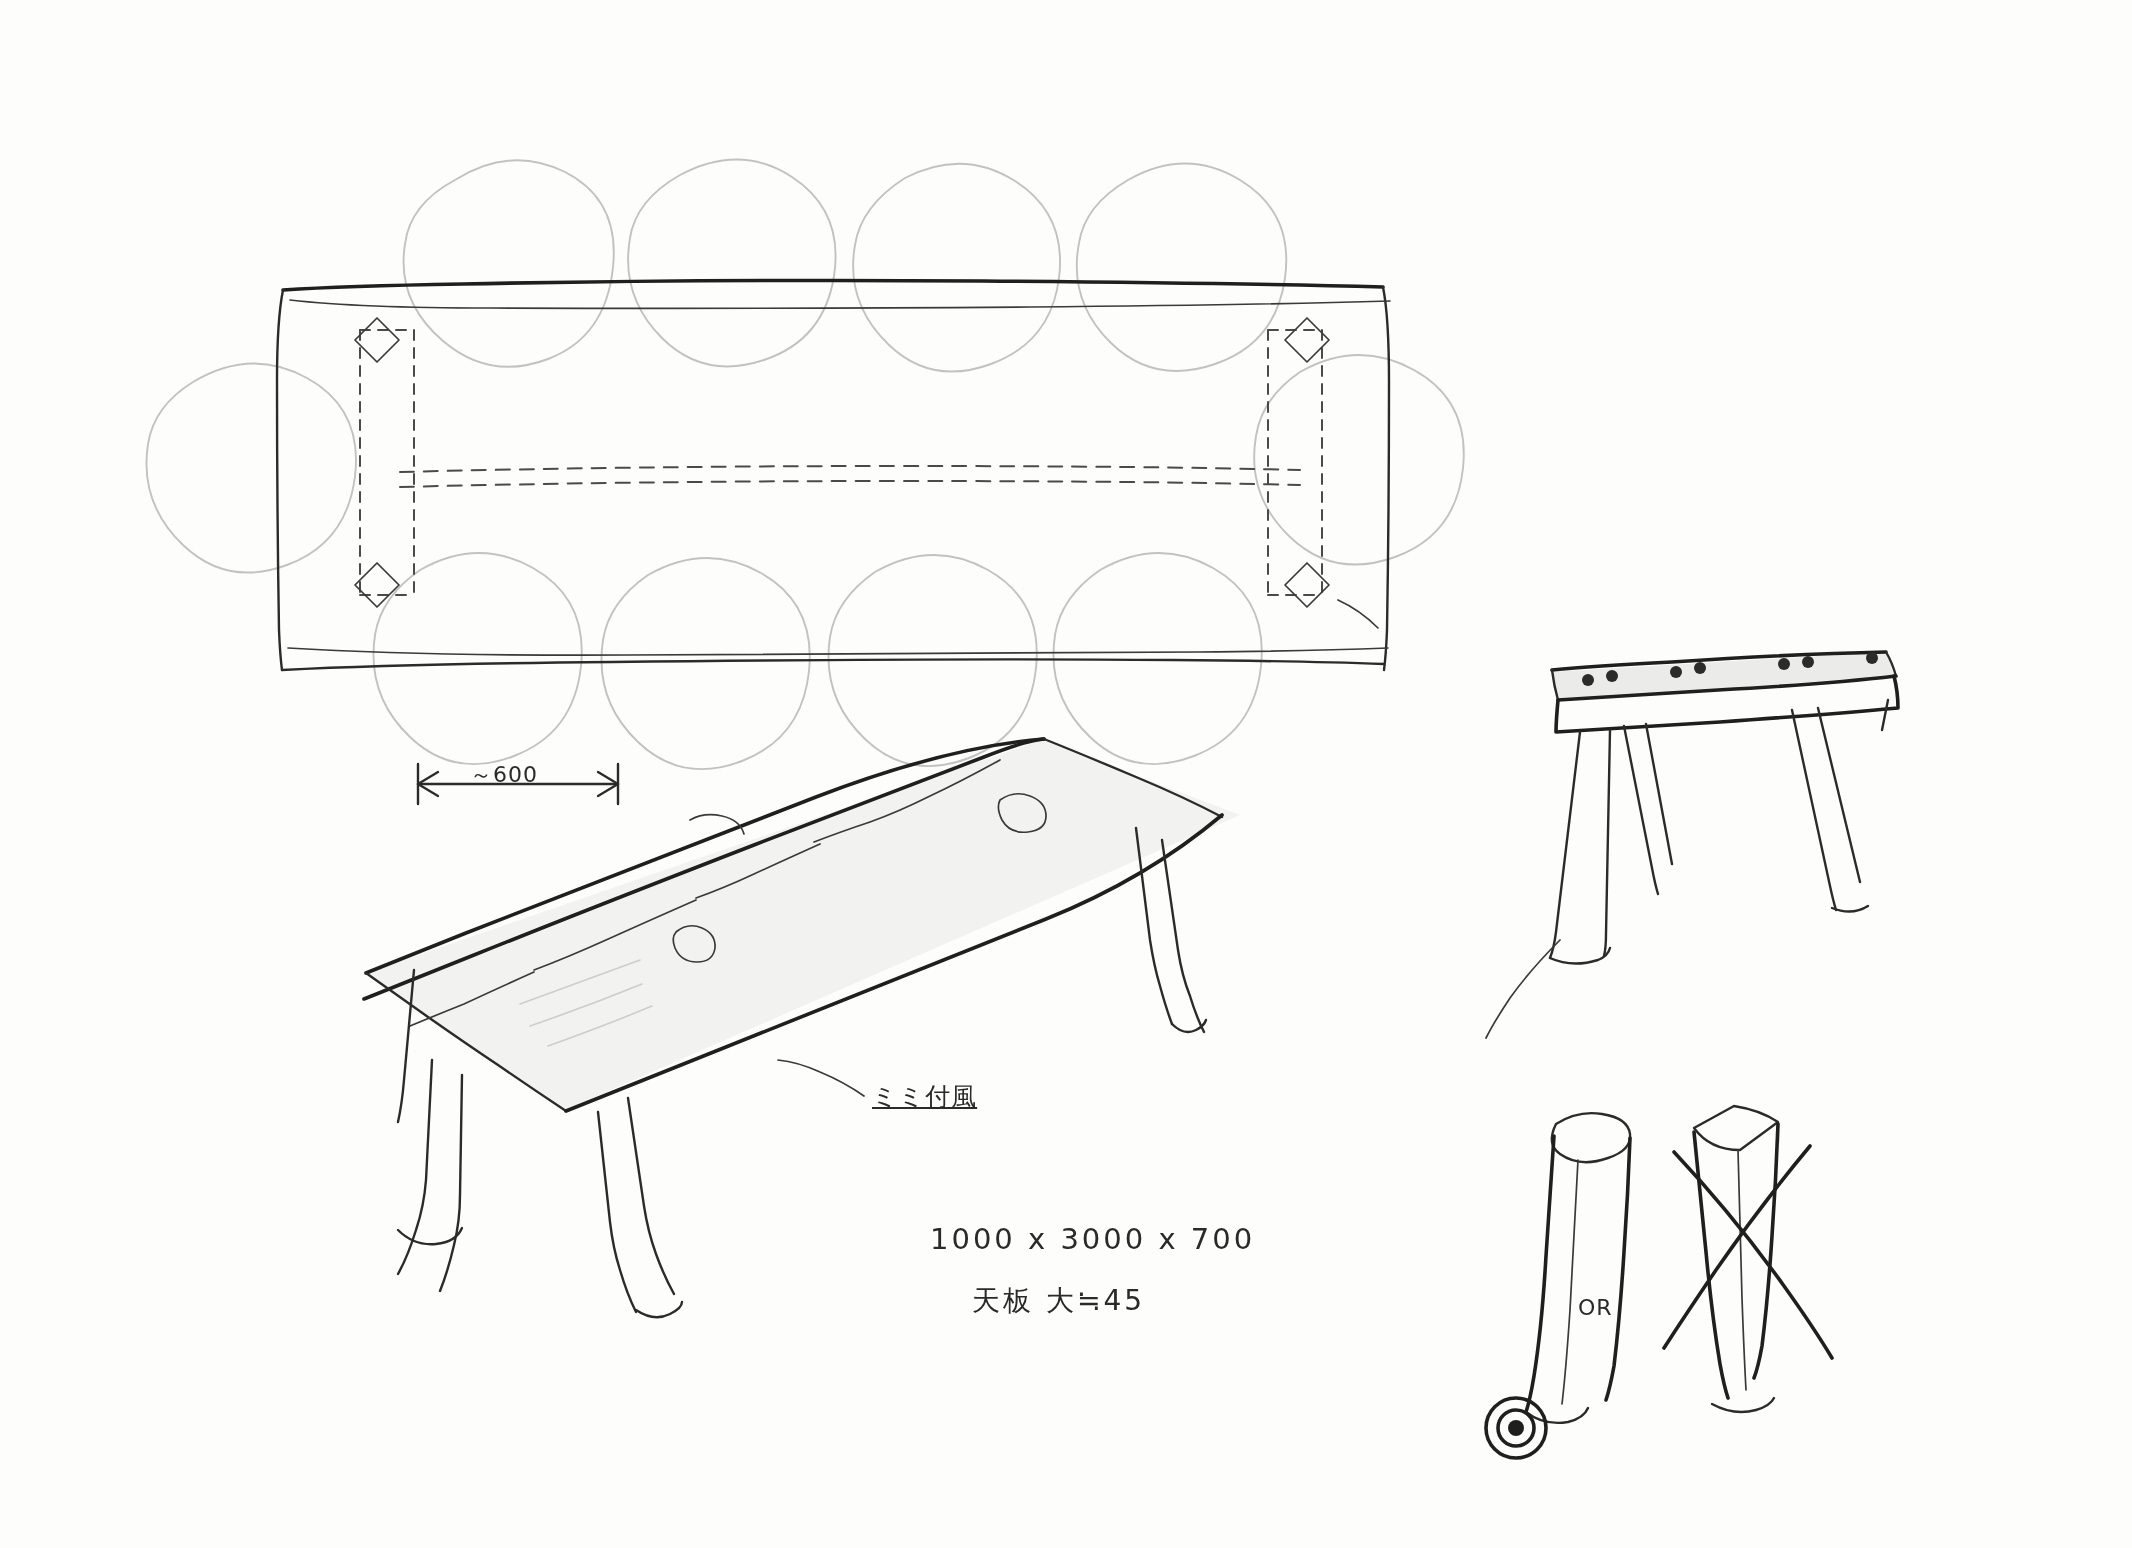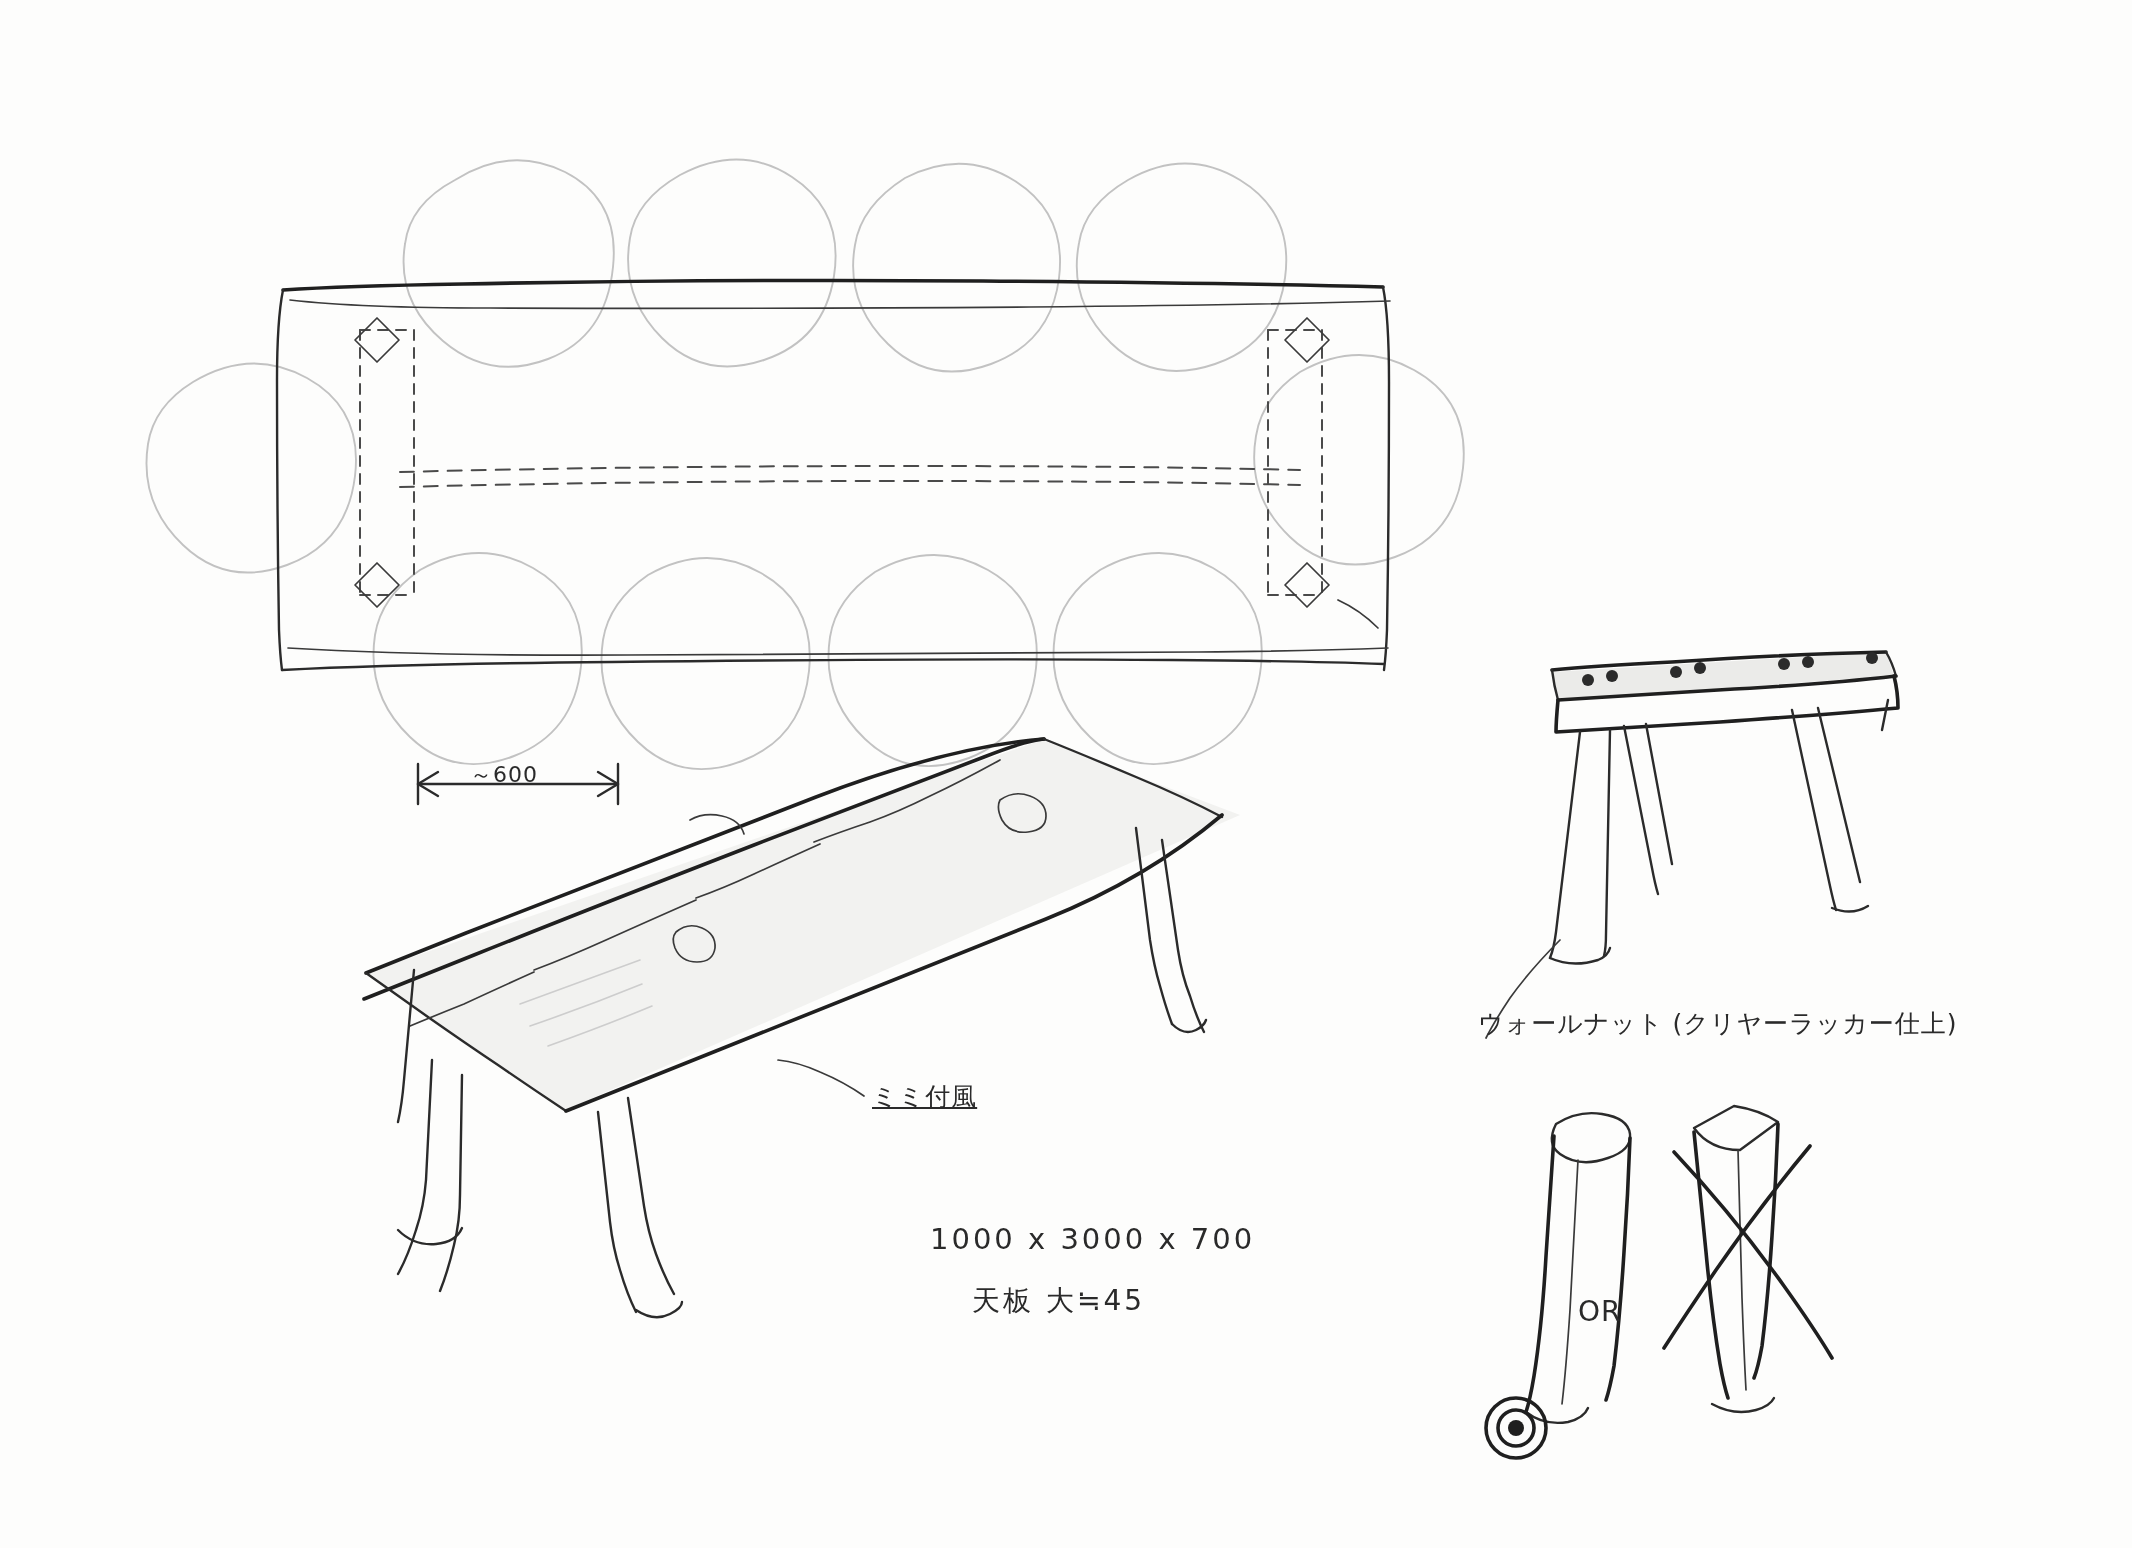--- a/index.html
+++ b/index.html
@@ -63,21 +63,21 @@
     letter-spacing: 3px;
   }
   #note-walnut {
     left: 1478px;
     top: 1007px;
     font-size: 25px;
   }
   #note-or {
     left: 1578px;
     top: 1295px;
-    font-size: 28px;
+    font-size: 22px;
     text-align: right;
   }
 </style>
 </head>
 <body>
 
 <div id="sheet">
 
   <svg id="sketch" viewBox="0 0 2132 1548" xmlns="http://www.w3.org/2000/svg">
     <defs>
@@ -239,17 +239,16 @@
   </svg>
 
   <div class="anno handwriting" id="dim-600">～600</div>
 
   <div class="anno handwriting" id="note-mimitsuki">ミミ付風</div>
 
   <div class="anno handwriting" id="dim-overall">1000 x 3000 x 700</div>
 
   <div class="anno handwriting" id="note-top-thickness">天板 大≒45</div>
 
-  <div class="anno handwriting" id="note-walnut">ウォールナット (クリヤーラッカー仕上)</div>
 
   <div class="anno handwriting" id="note-or">OR</div>
 
 </div>
 
 </body></html>

